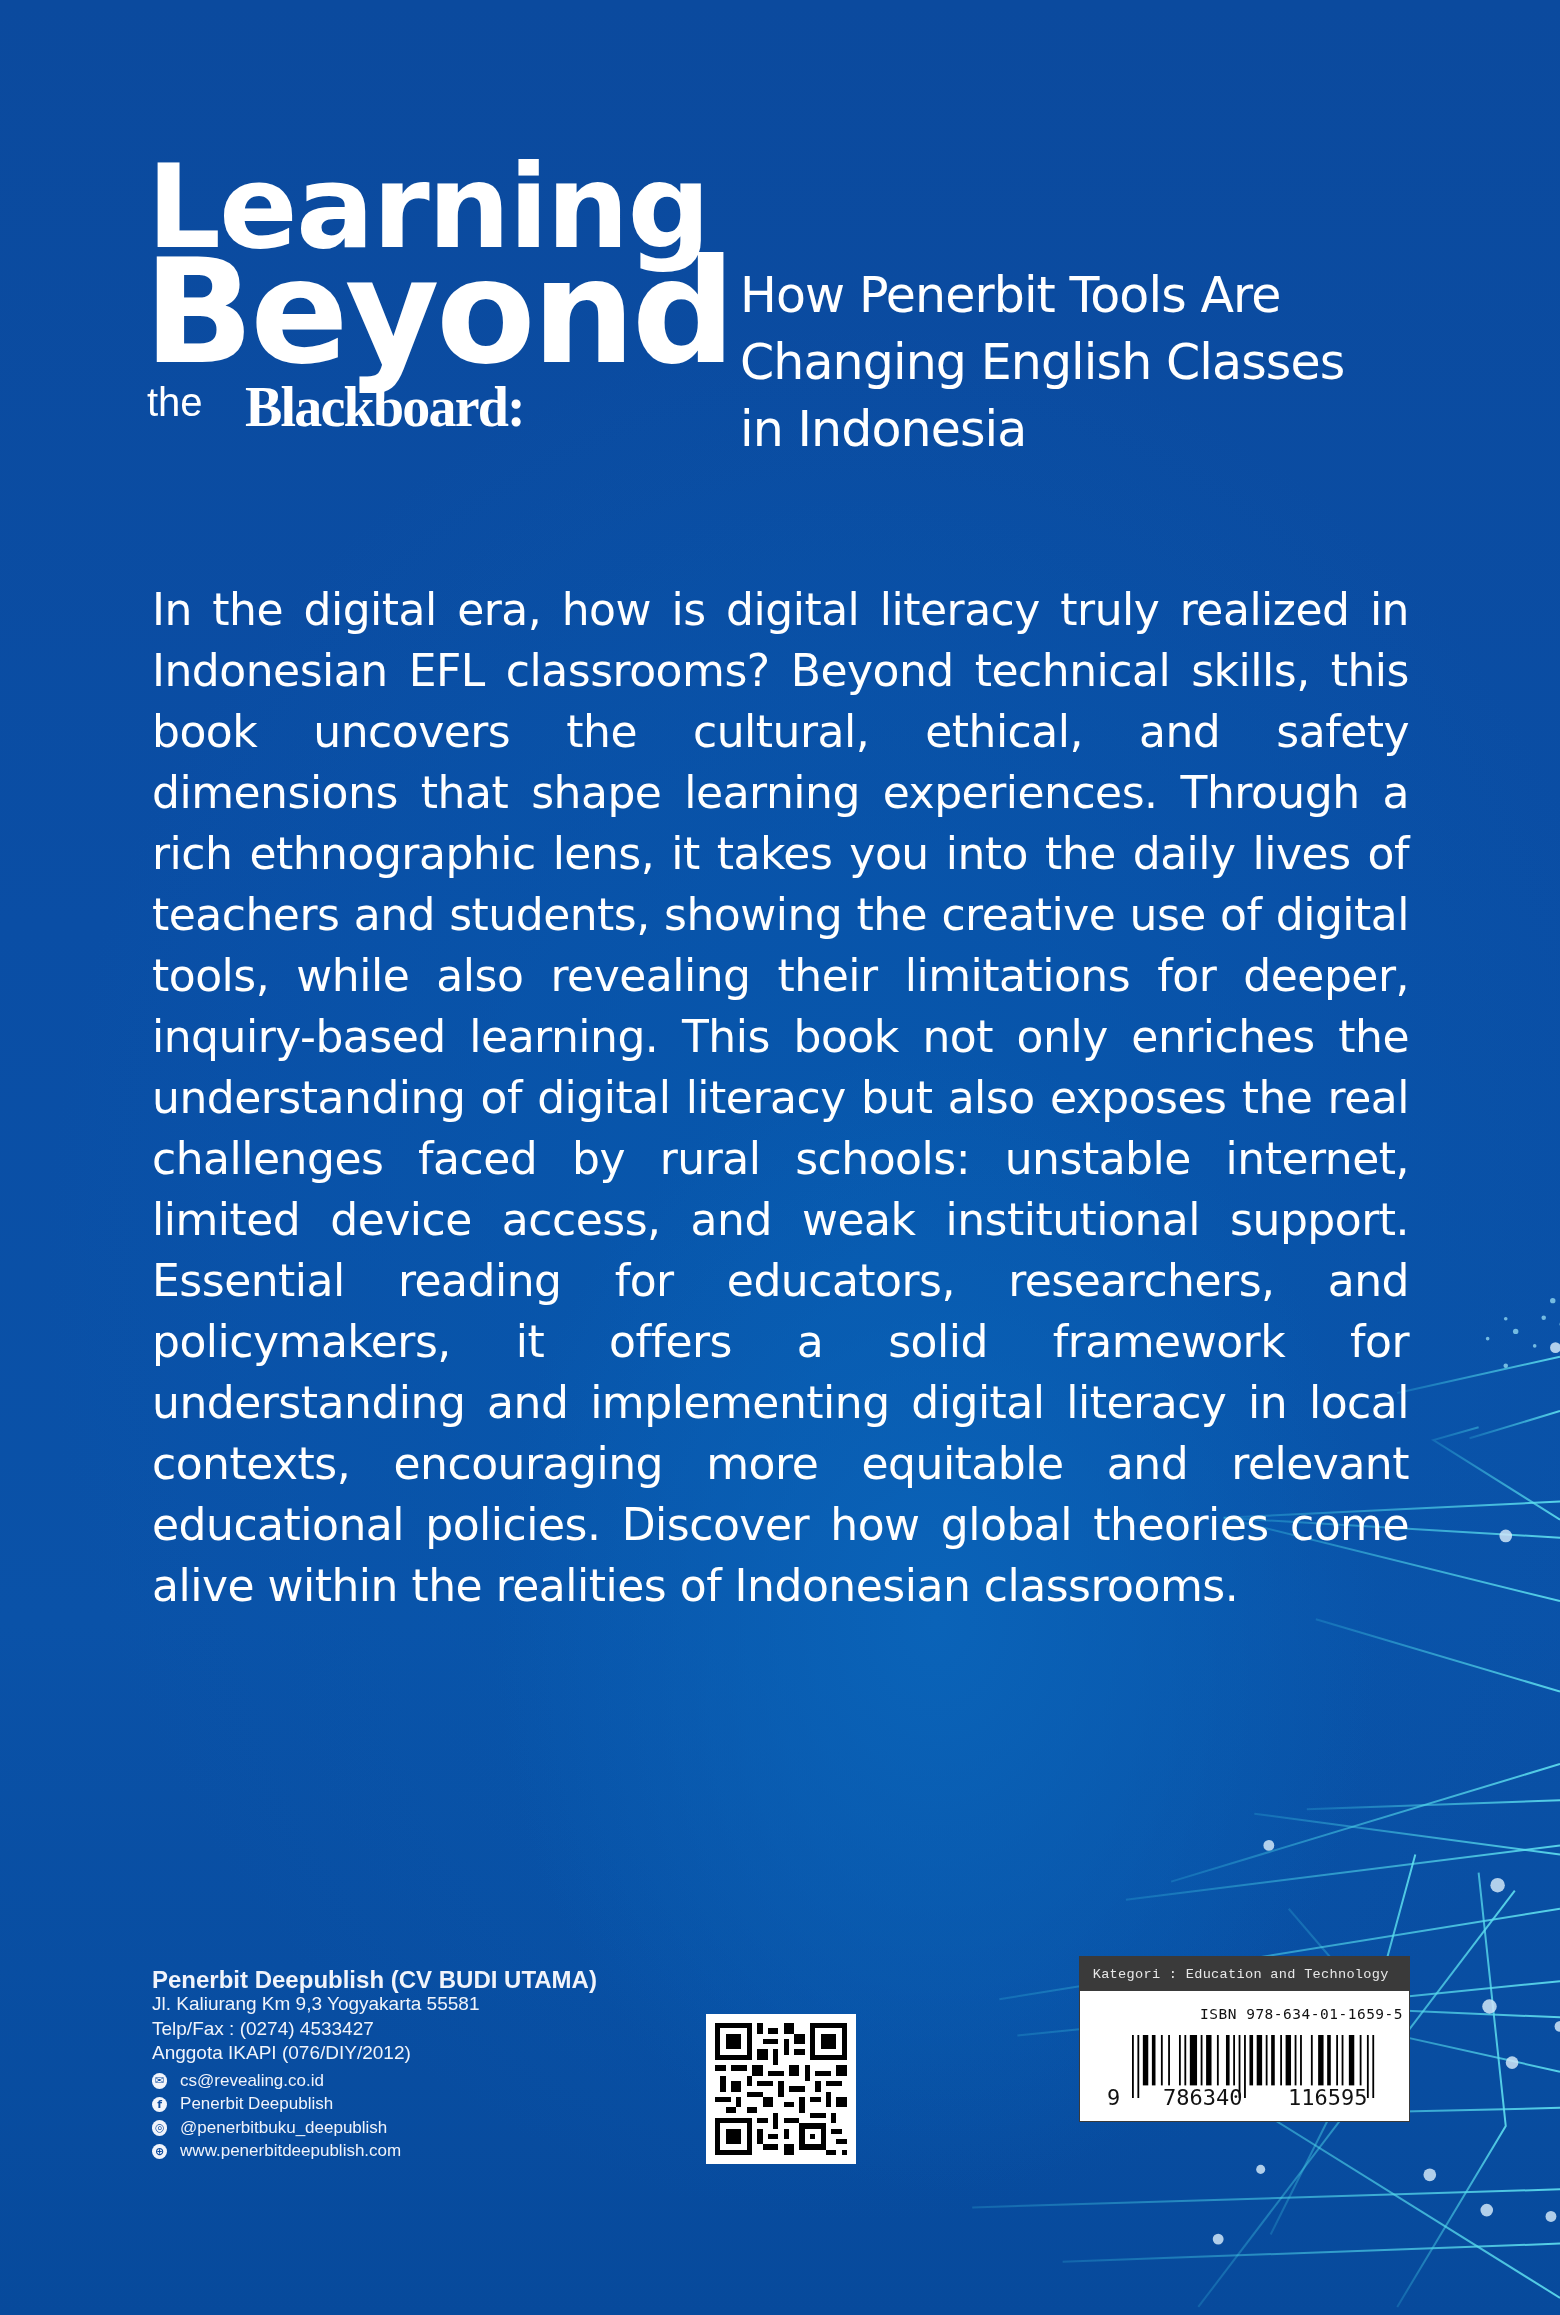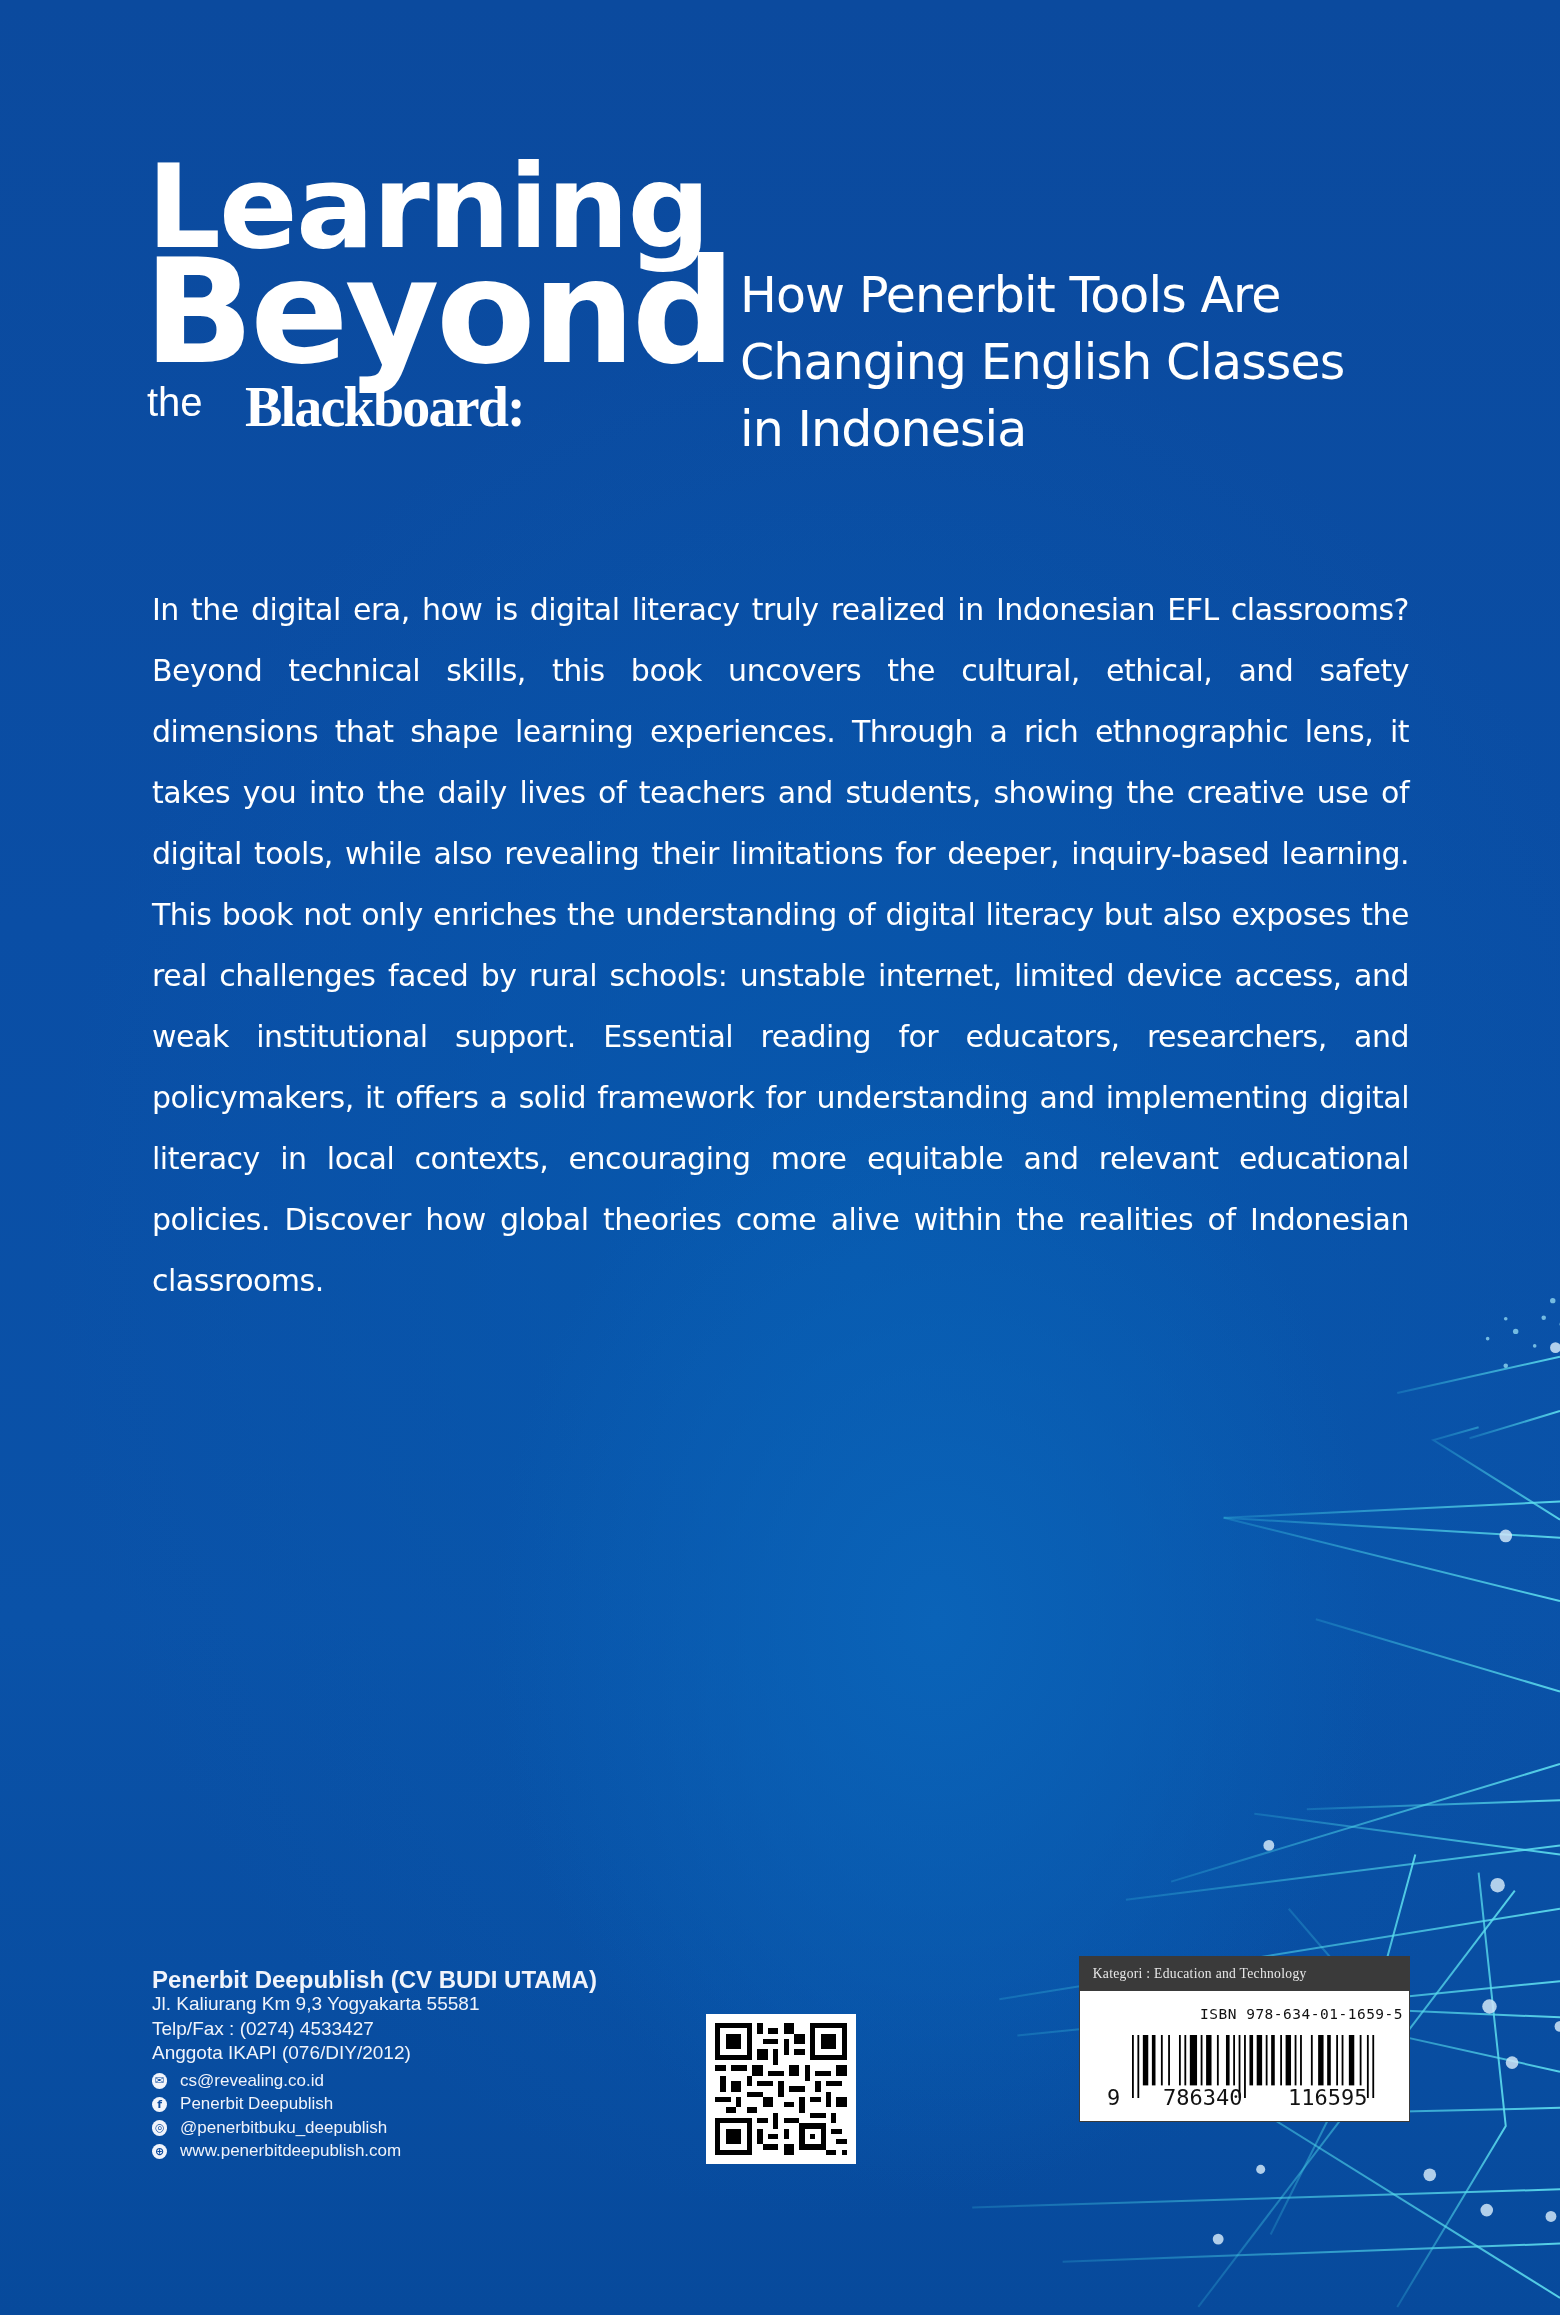--- a/index.html
+++ b/index.html
@@ -44,21 +44,21 @@
     position: absolute; left: 593px; top: 113px;
     font-family: "DejaVu Sans", sans-serif;
     font-size: 49px; line-height: 67px; letter-spacing: -0.9px;
   }
   .subtitle .bold { font-weight: normal; }
 
   
   .blurb {
     position: absolute; left: 152px; top: 579px; width: 1257px;
     font-family: "DejaVu Sans", sans-serif;
-    font-size: 30px; line-height: 61px;
+    font-size: 44px; line-height: 61px;
     text-align: justify; text-align-last: left;
     letter-spacing: -0.5px;
   }
 
   
   .publisher {
     position: absolute; left: 152px; top: 1968px;
     font-family: "Liberation Sans", sans-serif; font-size: 19px; line-height: 24.4px;
     color: #f1f4fb;
   }
@@ -79,21 +79,21 @@
   }
   .qr svg { width: 132px; height: 132px; display: block; }
 
   
   .isbn-box {
     position: absolute; left: 1079px; top: 1956px; width: 331px; height: 166px;
     background: #ffffff; border: 1.8px solid #3a3a3a;
   }
   .isbn-cat {
     height: 34px; background: #3a3a3a; color: #e8e8e8;
-    font-family: Liberation Serif, serif; font-size: 13.6px;
+    font-family: Liberation Mono, monospace; font-size: 13.6px;
     display: flex; align-items: center; padding-left: 12.7px; letter-spacing: 0.3px;
   }
   .isbn-text {
     position: absolute; left: 90px; top: 49px; color: #111;
     font-family: "DejaVu Sans Mono", monospace; font-size: 14.5px; letter-spacing: 0.5px; margin-left: 30px;
   }
   .barcode { position: absolute; left: 52px; top: 78px; width: 253px; height: 63px; }
   .bc-digits {
     position: absolute; top: 128px; color: #111;
     font-family: "DejaVu Sans Mono", monospace; font-size: 22px;

